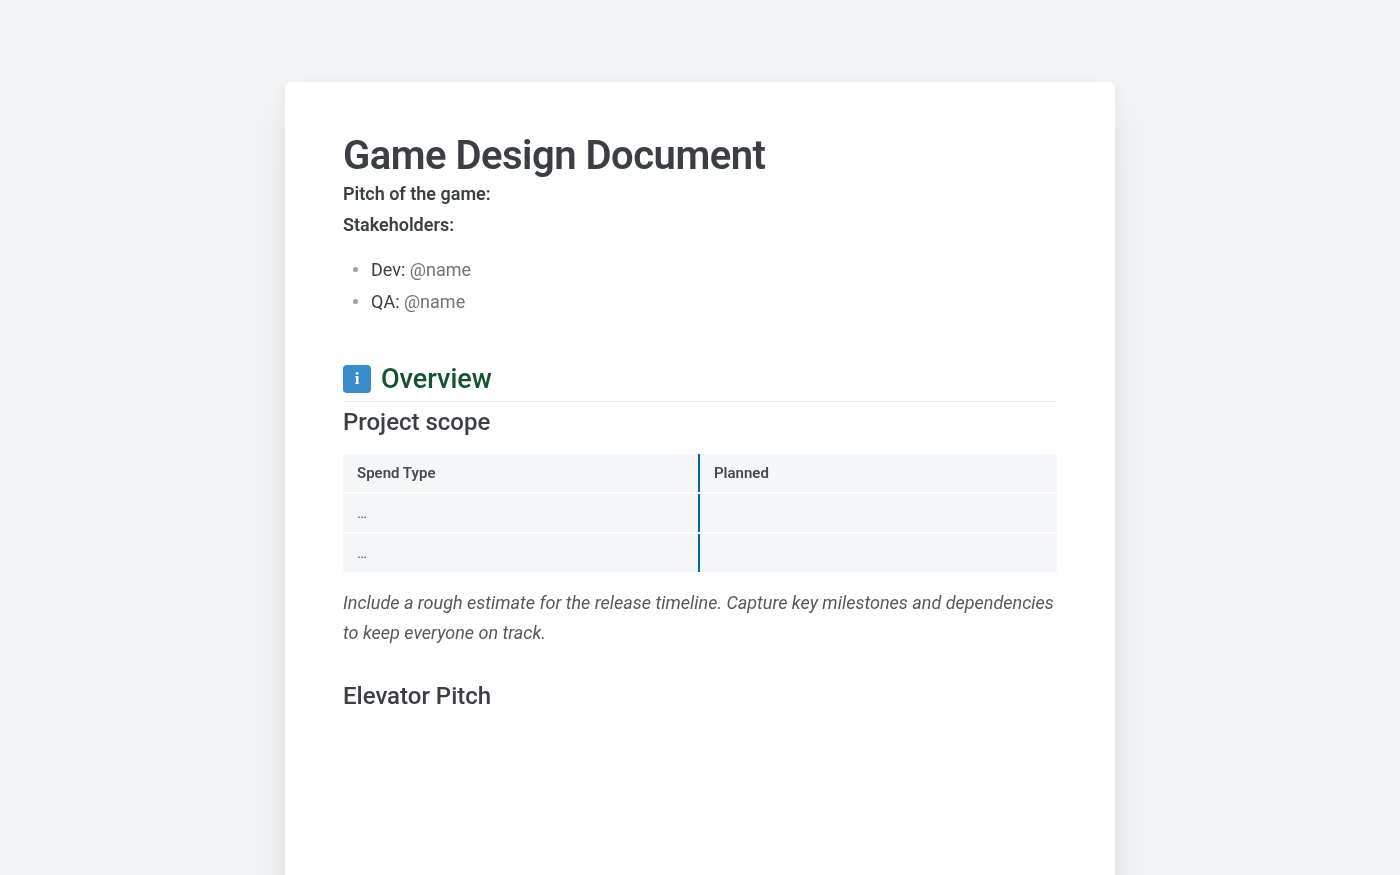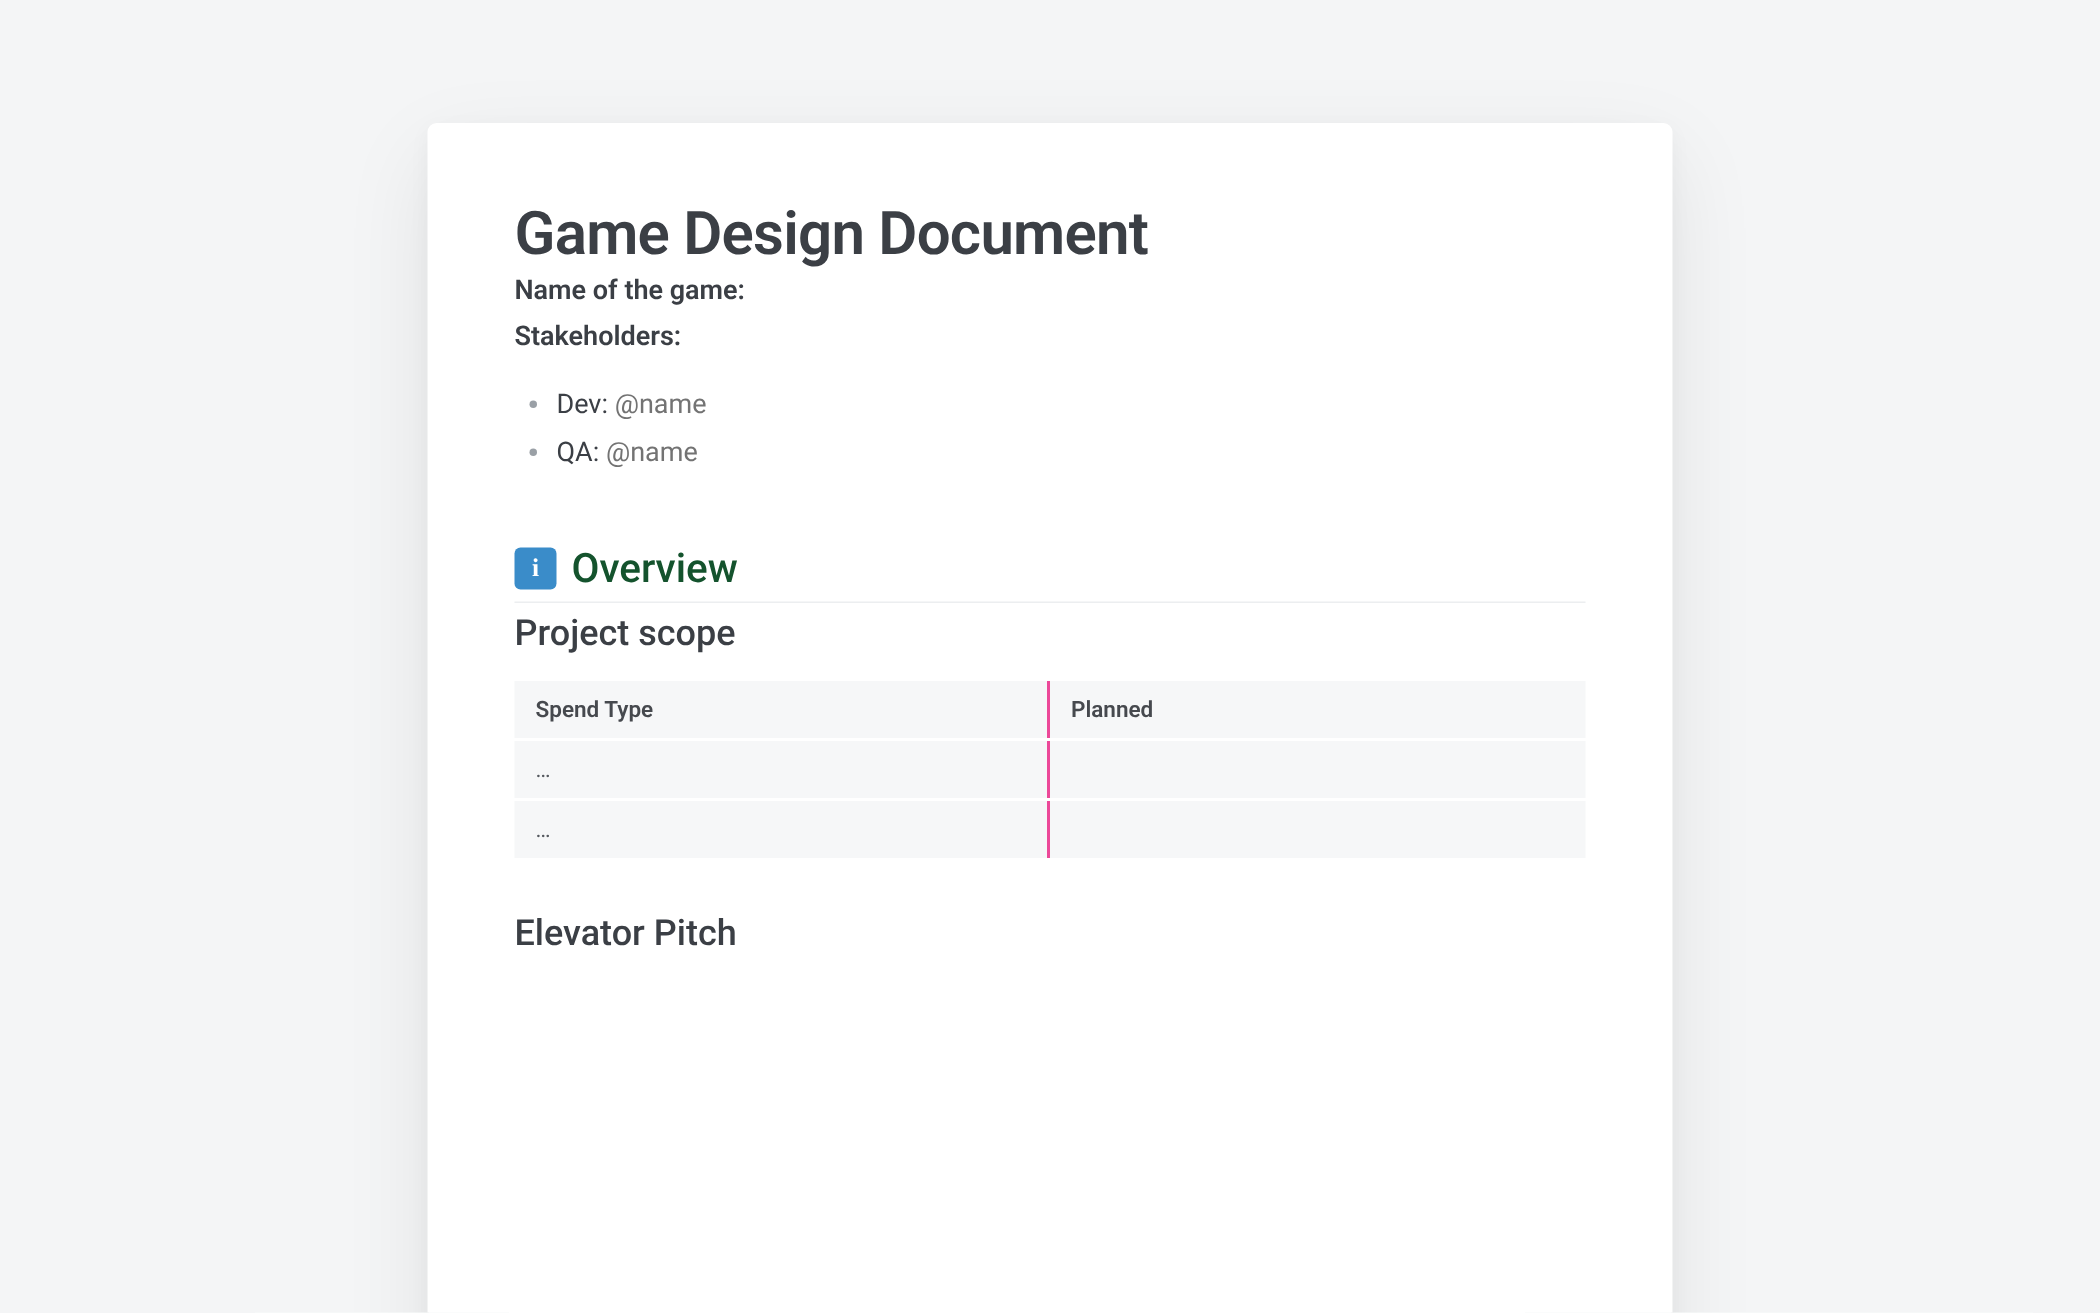--- a/index.html
+++ b/index.html
@@ -111,39 +111,39 @@
     background: #f6f7f8;
     color: #55595f;
     font-weight: 400;
   }
   table.budget th {
     font-weight: 600;
     color: #46494e;
   }
   table.budget th:first-child, table.budget td:first-child {
     width: 50%;
-    border-right: 2px solid #ec4899;
+    border-right: 2px solid #0369a1;
   }
   .timeline-note {
     font-style: italic;
     font-size: 18px;
     line-height: 1.65;
     color: #55595f;
     margin-top: 14px;
     font-weight: 400;
   }
 </style>
 </head>
 <body>
 
 <div class="page">
 
   <h1 class="title">Game Design Document</h1>
 
-  <div class="meta-line">Name of the game:</div>
+  <div class="meta-line">Pitch of the game:</div>
   <div class="meta-line">Stakeholders:</div>
 
   <ul class="stakeholders">
     <li>
       <span>Dev: </span><span class="mention">@name</span>
     </li>
     <li>
       <span>QA: </span><span class="mention">@name</span>
     </li>
   </ul>
@@ -169,17 +169,18 @@
           <td>…</td>
           <td></td>
         </tr>
         <tr>
           <td>…</td>
           <td></td>
         </tr>
       </tbody>
     </table>
 
+    <p class="timeline-note">Include a rough estimate for the release timeline. Capture key milestones and dependencies to keep everyone on track.</p>
 
     <h3 class="subsection" style="margin-top:34px;">Elevator Pitch</h3>
   </div>
 
 </div>
 
 </body></html>

